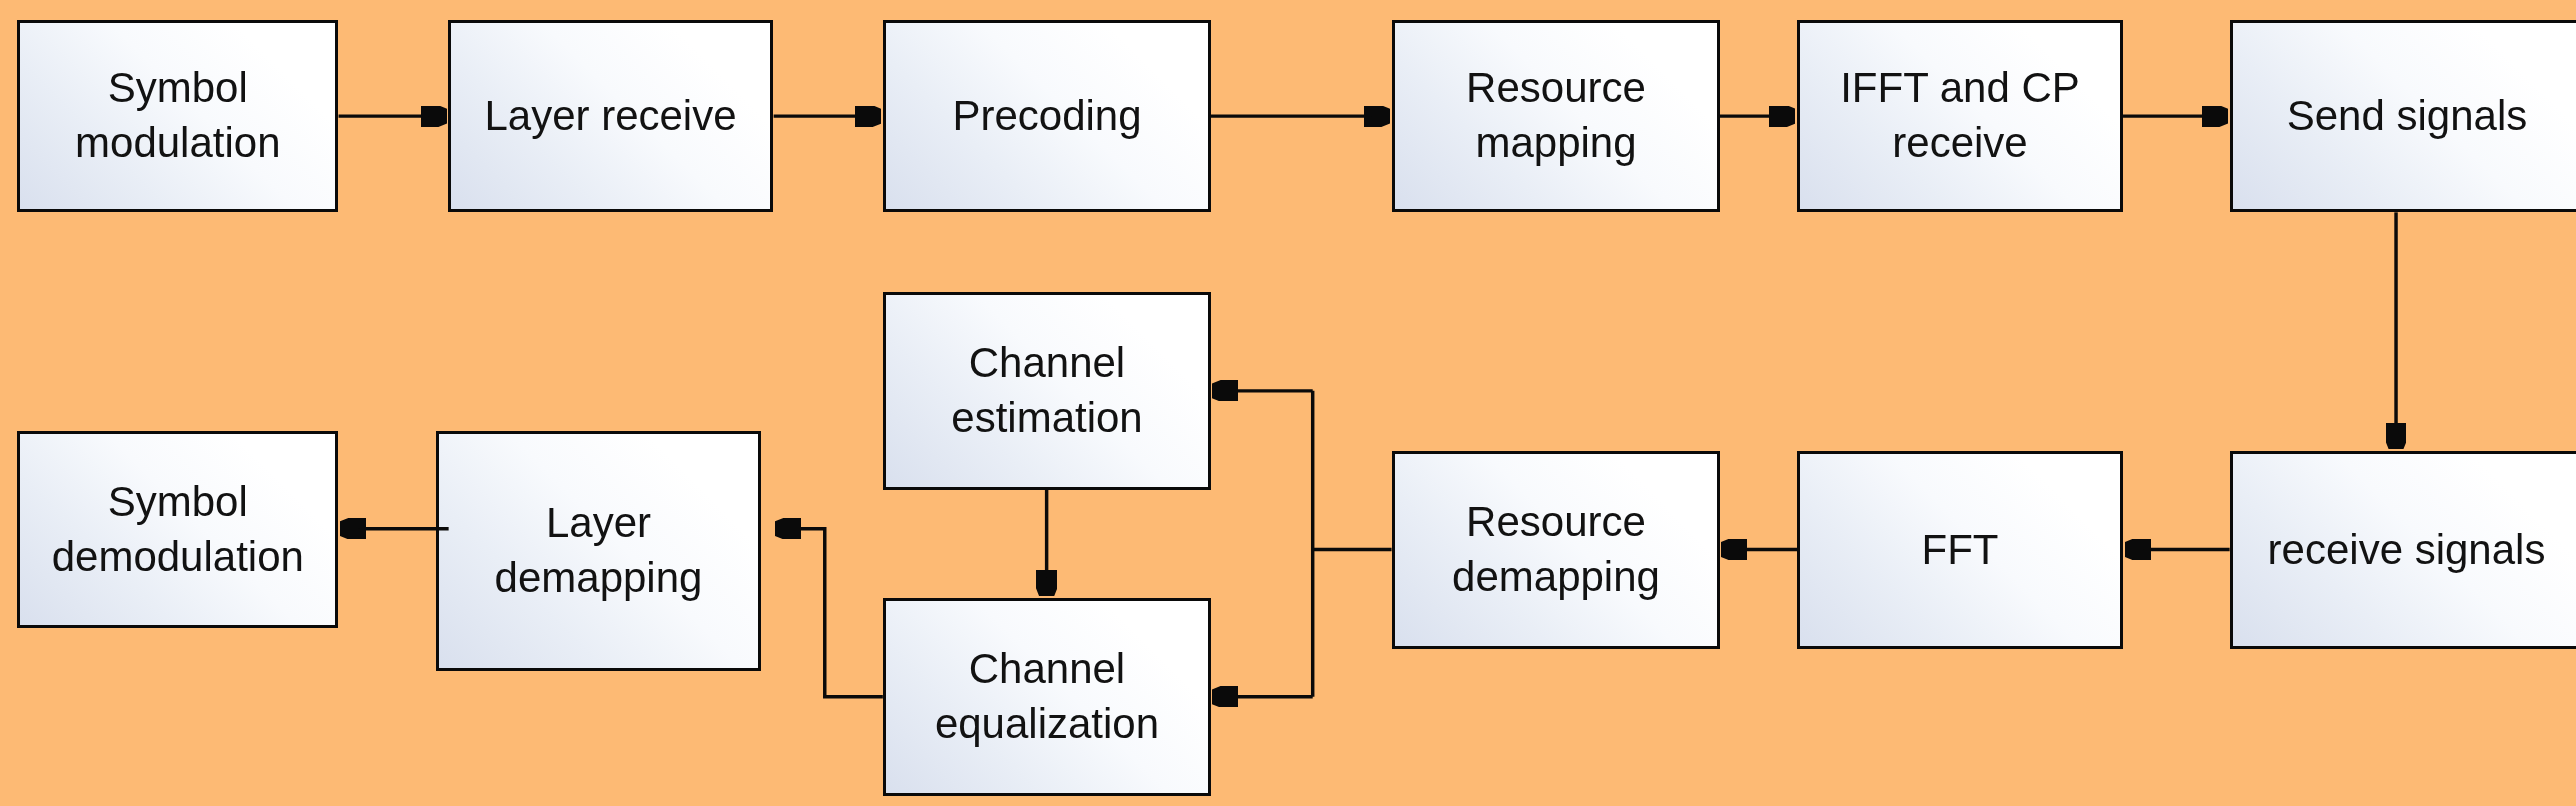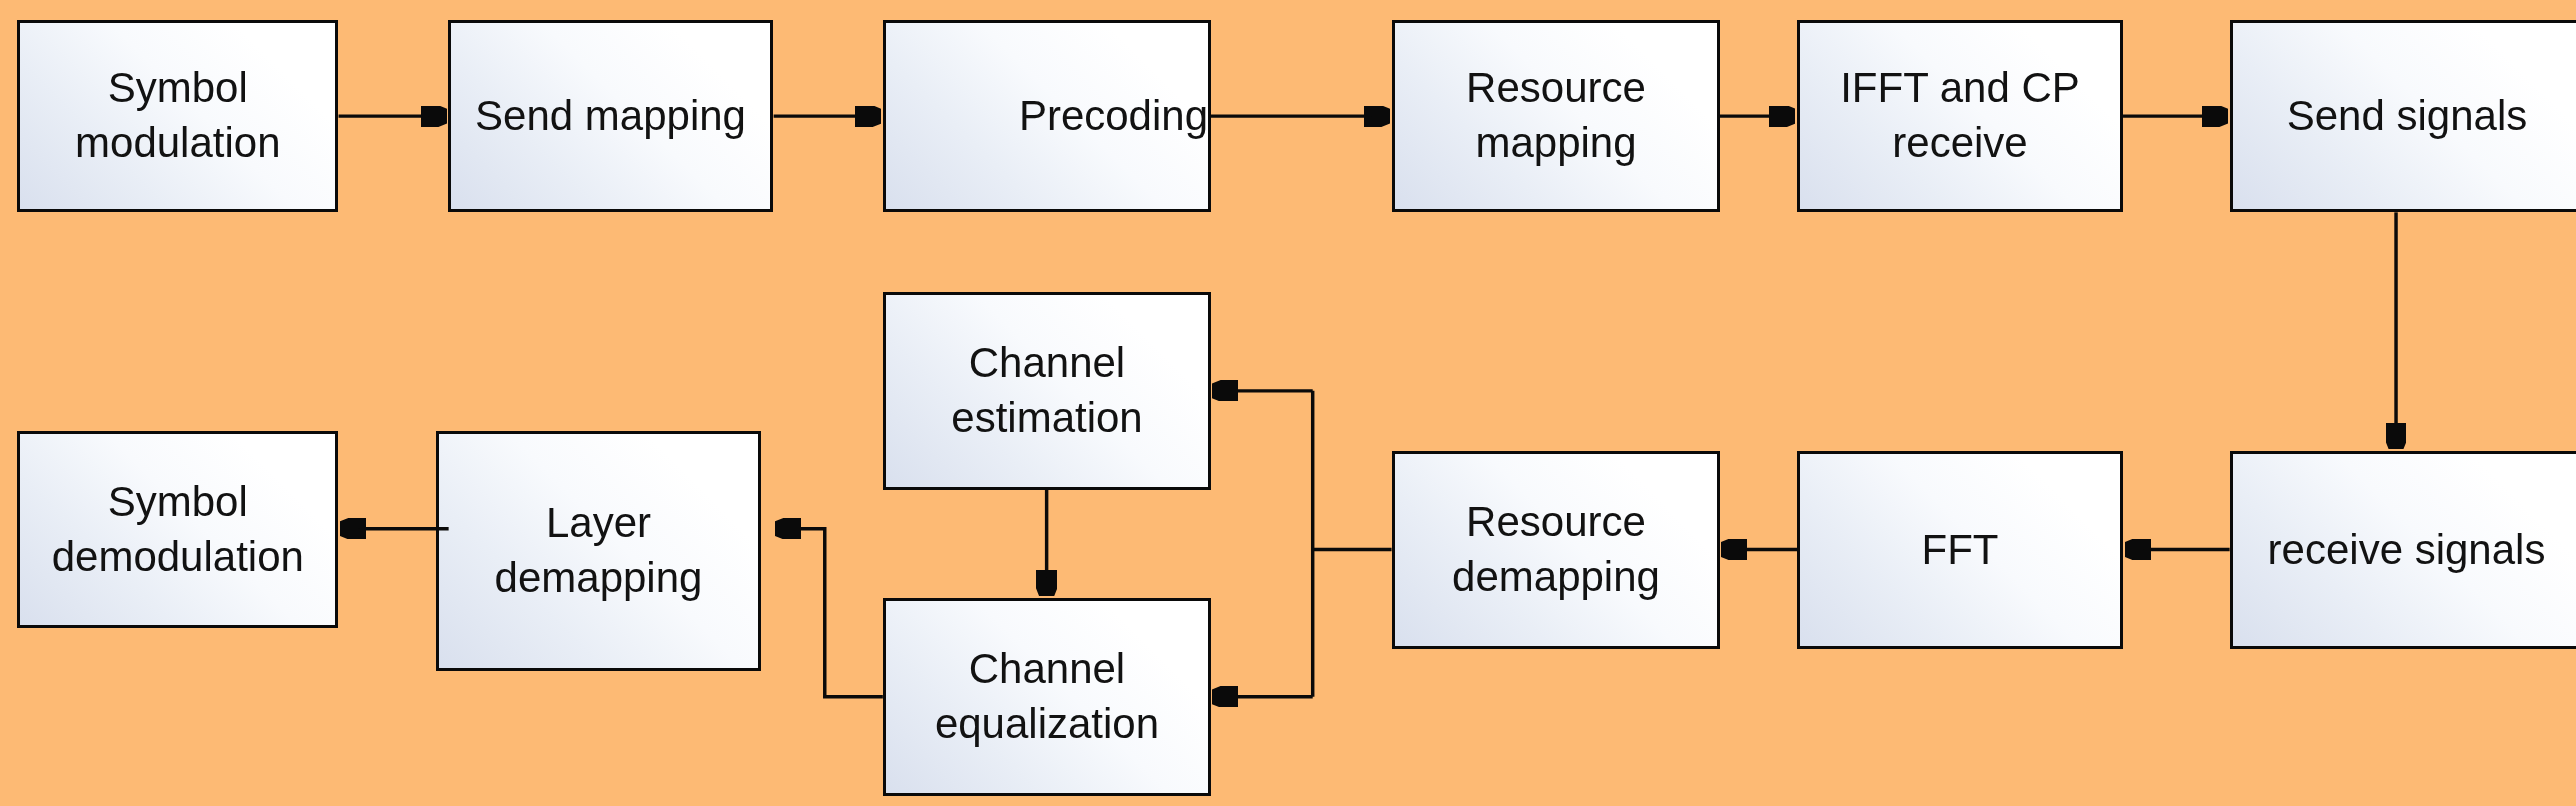--- a/index.html
+++ b/index.html
@@ -28,21 +28,21 @@
   .node-label {
     font-size: 42px;
     line-height: 1.3;
     color: #121212;
     white-space: pre-line;
     letter-spacing: 0px;
   }
   
   #n-symbol-modulation   { left: 17.3px;   top: 20px;  width: 321px; height: 192px; }
   #n-layer-mapping       { left: 448px;  top: 20px;  width: 325px; height: 192px; }
-  #n-precoding           { left: 883px; top: 20px;  width: 328px; height: 192px; justify-content: flex-end; }
+  #n-precoding           { left: 883px; top: 20px;  width: 328px; height: 192px; }
   #n-resource-mapping    { left: 1392px; top: 20px;  width: 328px; height: 192px; }
   #n-ifft-cp-addition    { left: 1797px; top: 20px;  width: 326px; height: 192px; }
   #n-send-signals        { left: 2230px; top: 20px;  width: 354px; height: 192px; }
   #n-channel-estimation  { left: 883px; top: 292px; width: 328px; height: 198px; }
   #n-symbol-demodulation { left: 17.3px;   top: 431px; width: 321px; height: 197px; }
   #n-layer-demapping     { left: 436px;  top: 431px; width: 325px; height: 240px; }
   #n-resource-demapping  { left: 1392px; top: 451px; width: 328px; height: 198px; }
   #n-fft                 { left: 1797px; top: 451px; width: 326px; height: 198px; text-align: center; }
   #n-receive-signals     { left: 2230px; top: 451px; width: 353px; height: 198px; }
   #n-channel-equalization{ left: 883px; top: 598px; width: 328px; height: 198px; }
@@ -61,21 +61,21 @@
 </head>
 <body>
 
 <div class="stage">
 
   <div class="node" id="n-symbol-modulation">
     <span class="node-label">Symbol
 modulation</span>
   </div>
   <div class="node" id="n-layer-mapping">
-    <span class="node-label">Send mapping</span>
+    <span class="node-label">Layer receive</span>
   </div>
   <div class="node" id="n-precoding">
     <span class="node-label">Precoding</span>
   </div>
   <div class="node" id="n-resource-mapping">
     <span class="node-label">Resource
 mapping</span>
   </div>
   <div class="node" id="n-ifft-cp-addition">
     <span class="node-label">IFFT and CP

